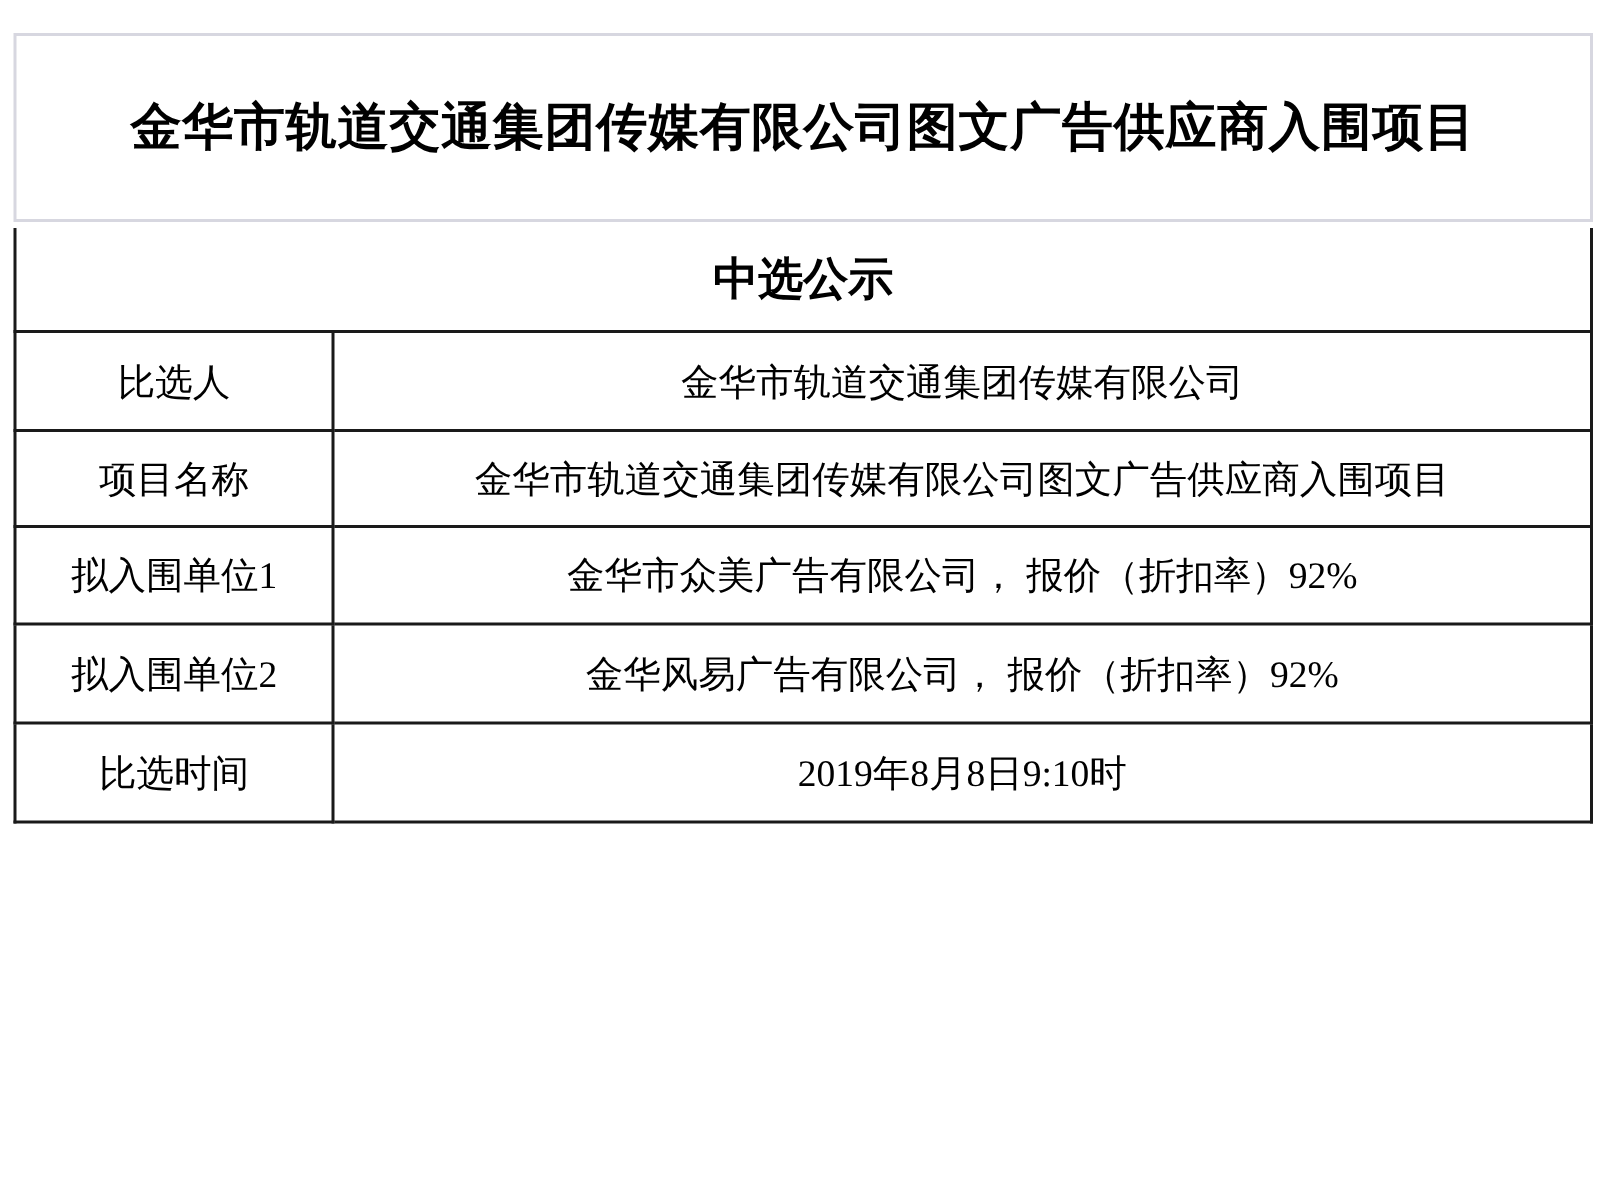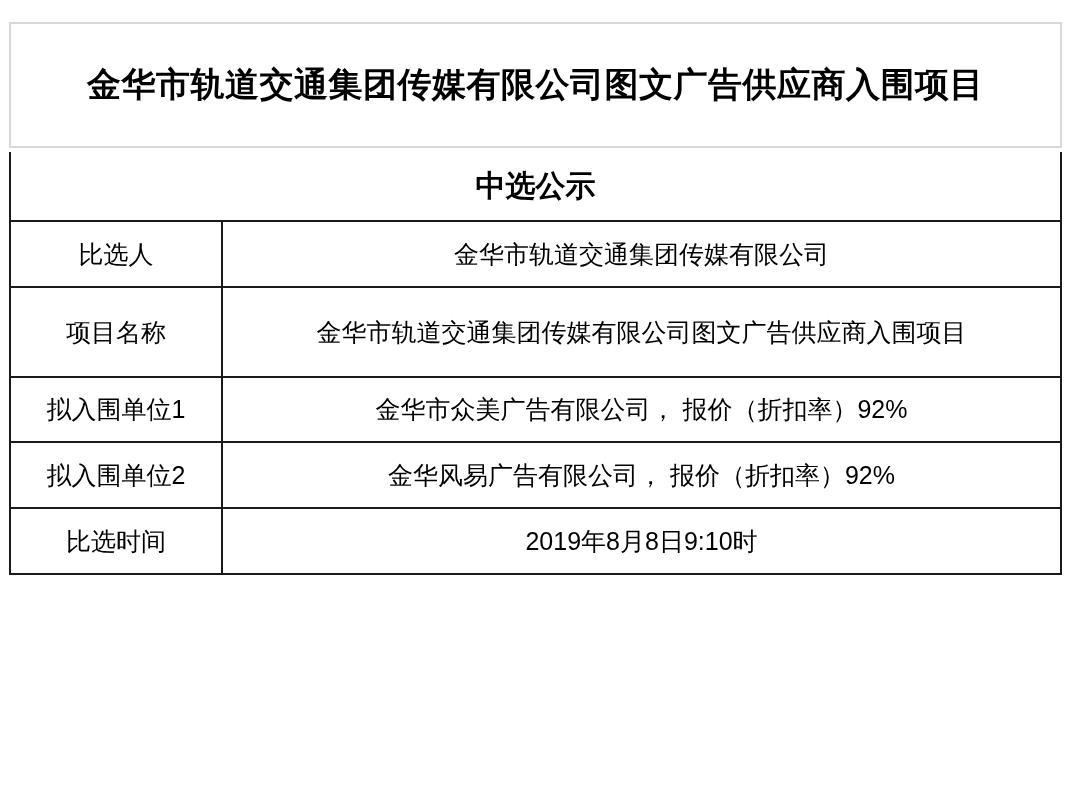--- a/index.html
+++ b/index.html
@@ -53,21 +53,21 @@
     background: #ffffff;
   }
   .tbl tr.hdr td {
     border-top: none; 
     font-size: 30px;
     font-weight: bold;
     font-family: "Liberation Sans", sans-serif;
   }
   .cell-label, .cell-value {
     
-    font-family: Liberation Sans, sans-serif;
+    font-family: Liberation Serif, serif;
     font-size: 25px;
     font-weight: normal;
   }
   col.c-label { width: 212px; }
 </style>
 </head>
 <body>
 
 <div class="doc">
 
@@ -83,21 +83,21 @@
     <tbody>
       <tr class="hdr" style="height:69px">
         <td colspan="2">中选公示</td>
       </tr>
 
       <tr style="height:66px">
         <td class="cell-label">比选人</td>
         <td class="cell-value">金华市轨道交通集团传媒有限公司</td>
       </tr>
 
-      <tr style="height:90px">
+      <tr style="height:64px">
         <td class="cell-label">项目名称</td>
         <td class="cell-value">金华市轨道交通集团传媒有限公司图文广告供应商入围项目</td>
       </tr>
 
 
       <tr style="height:65px">
         <td class="cell-label">拟入围单位1</td>
         <td class="cell-value">金华市众美广告有限公司， 报价（折扣率）92%</td>
       </tr>
 

